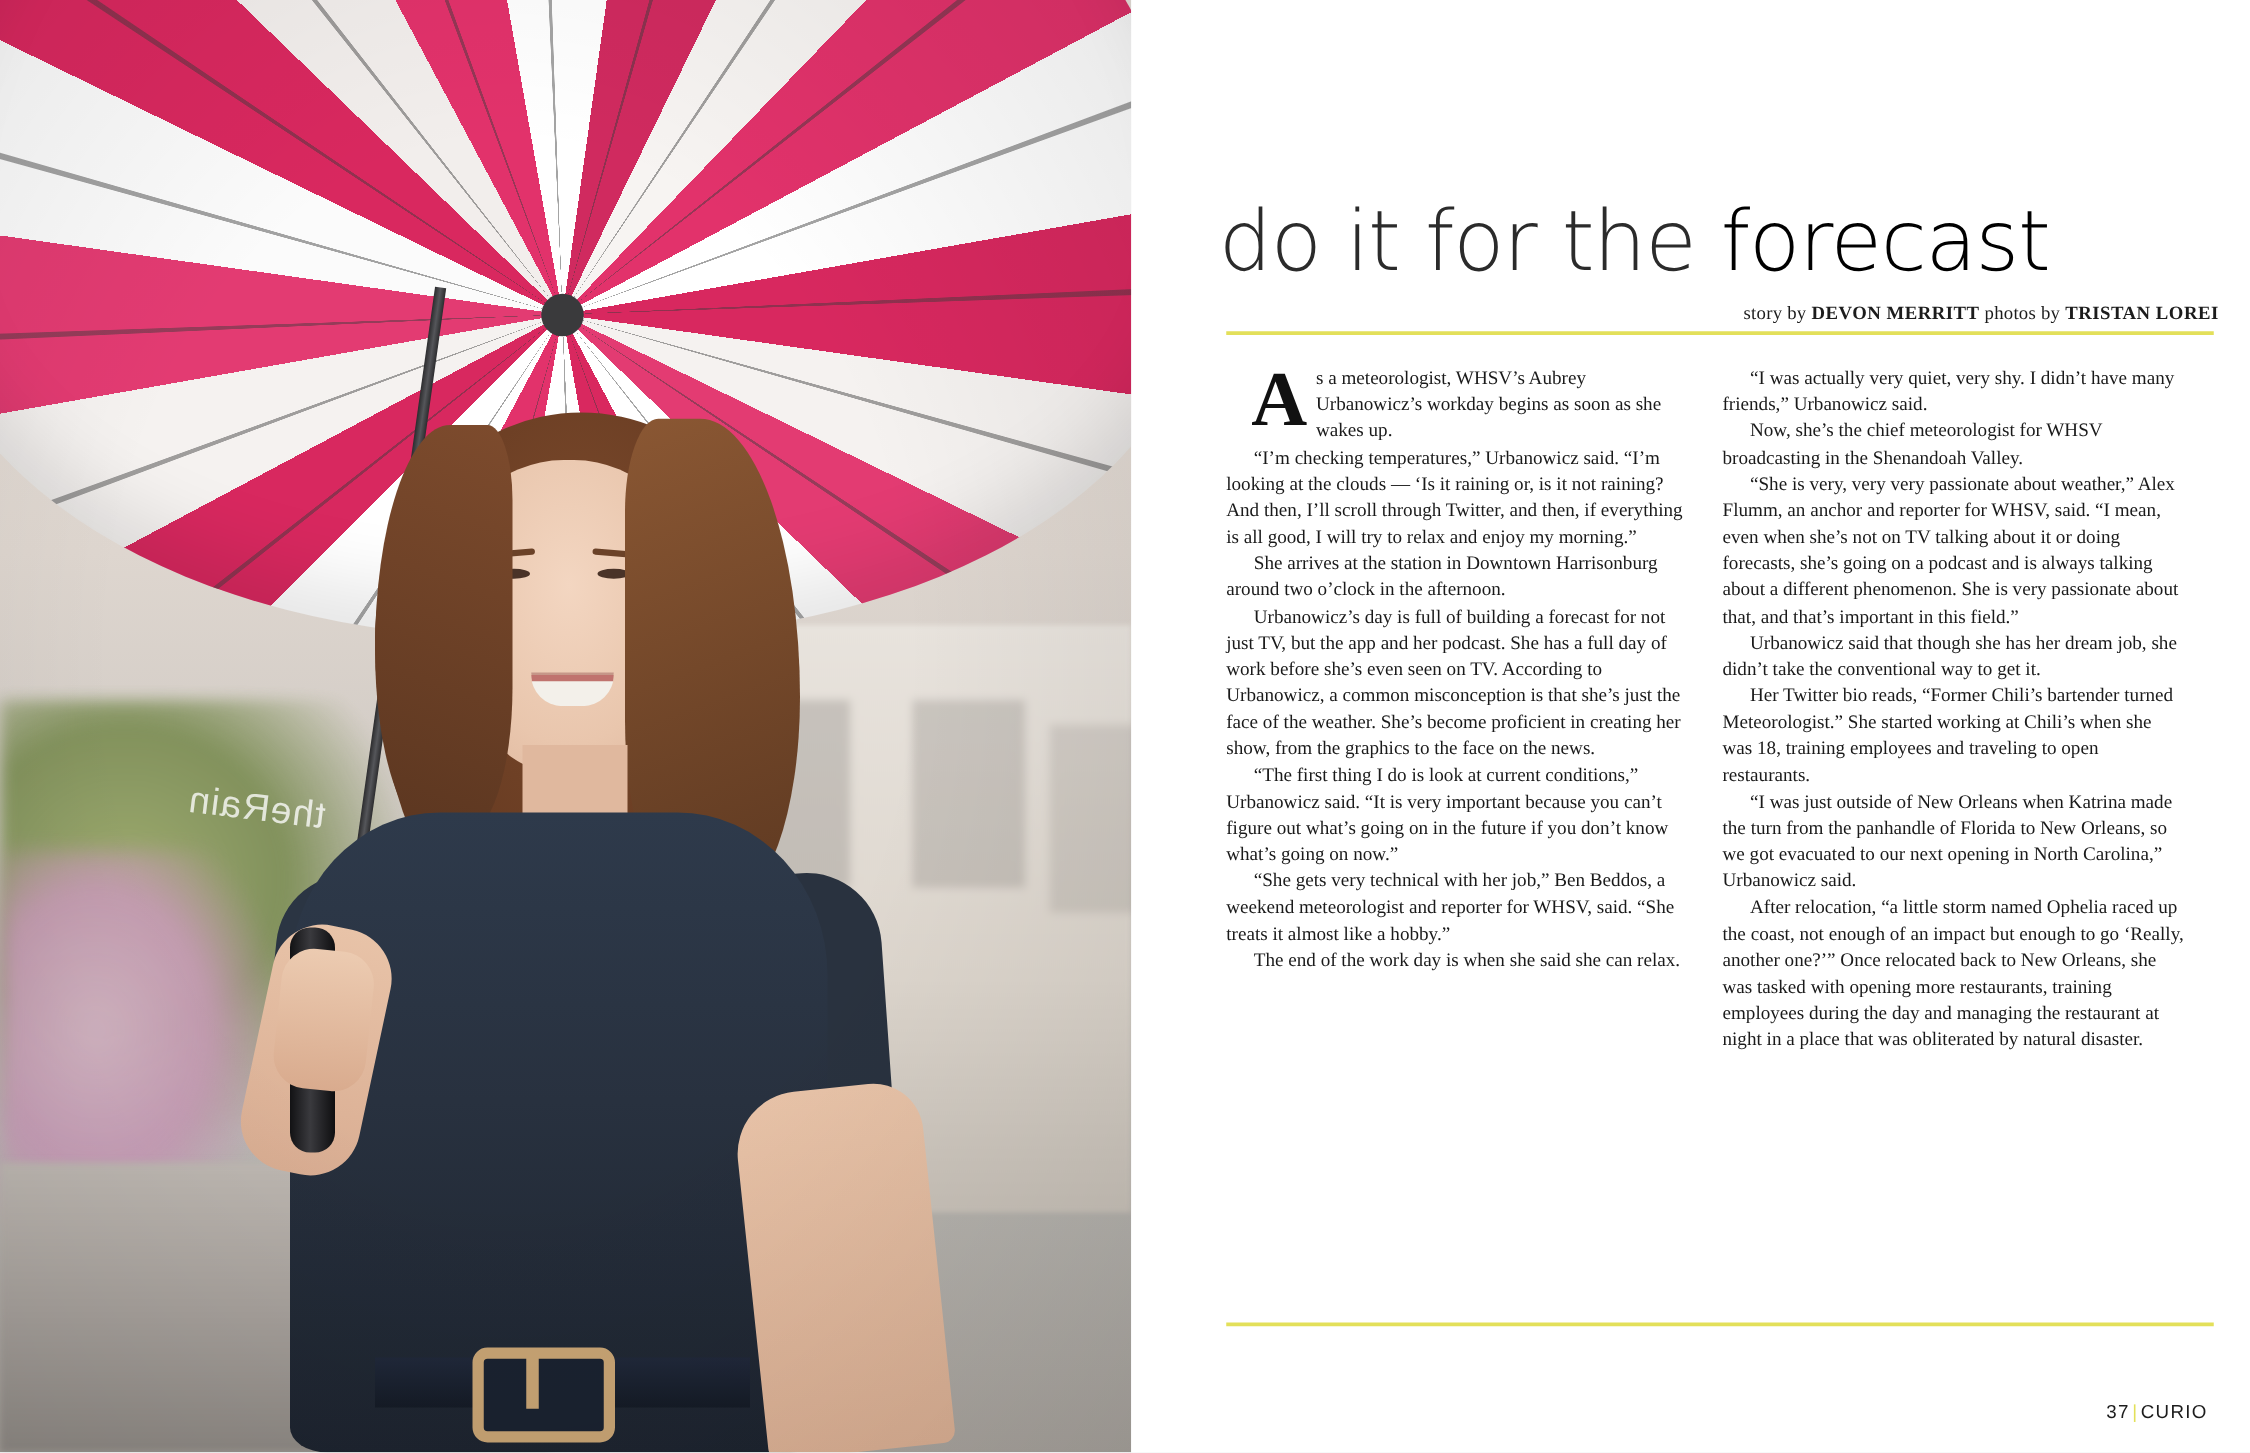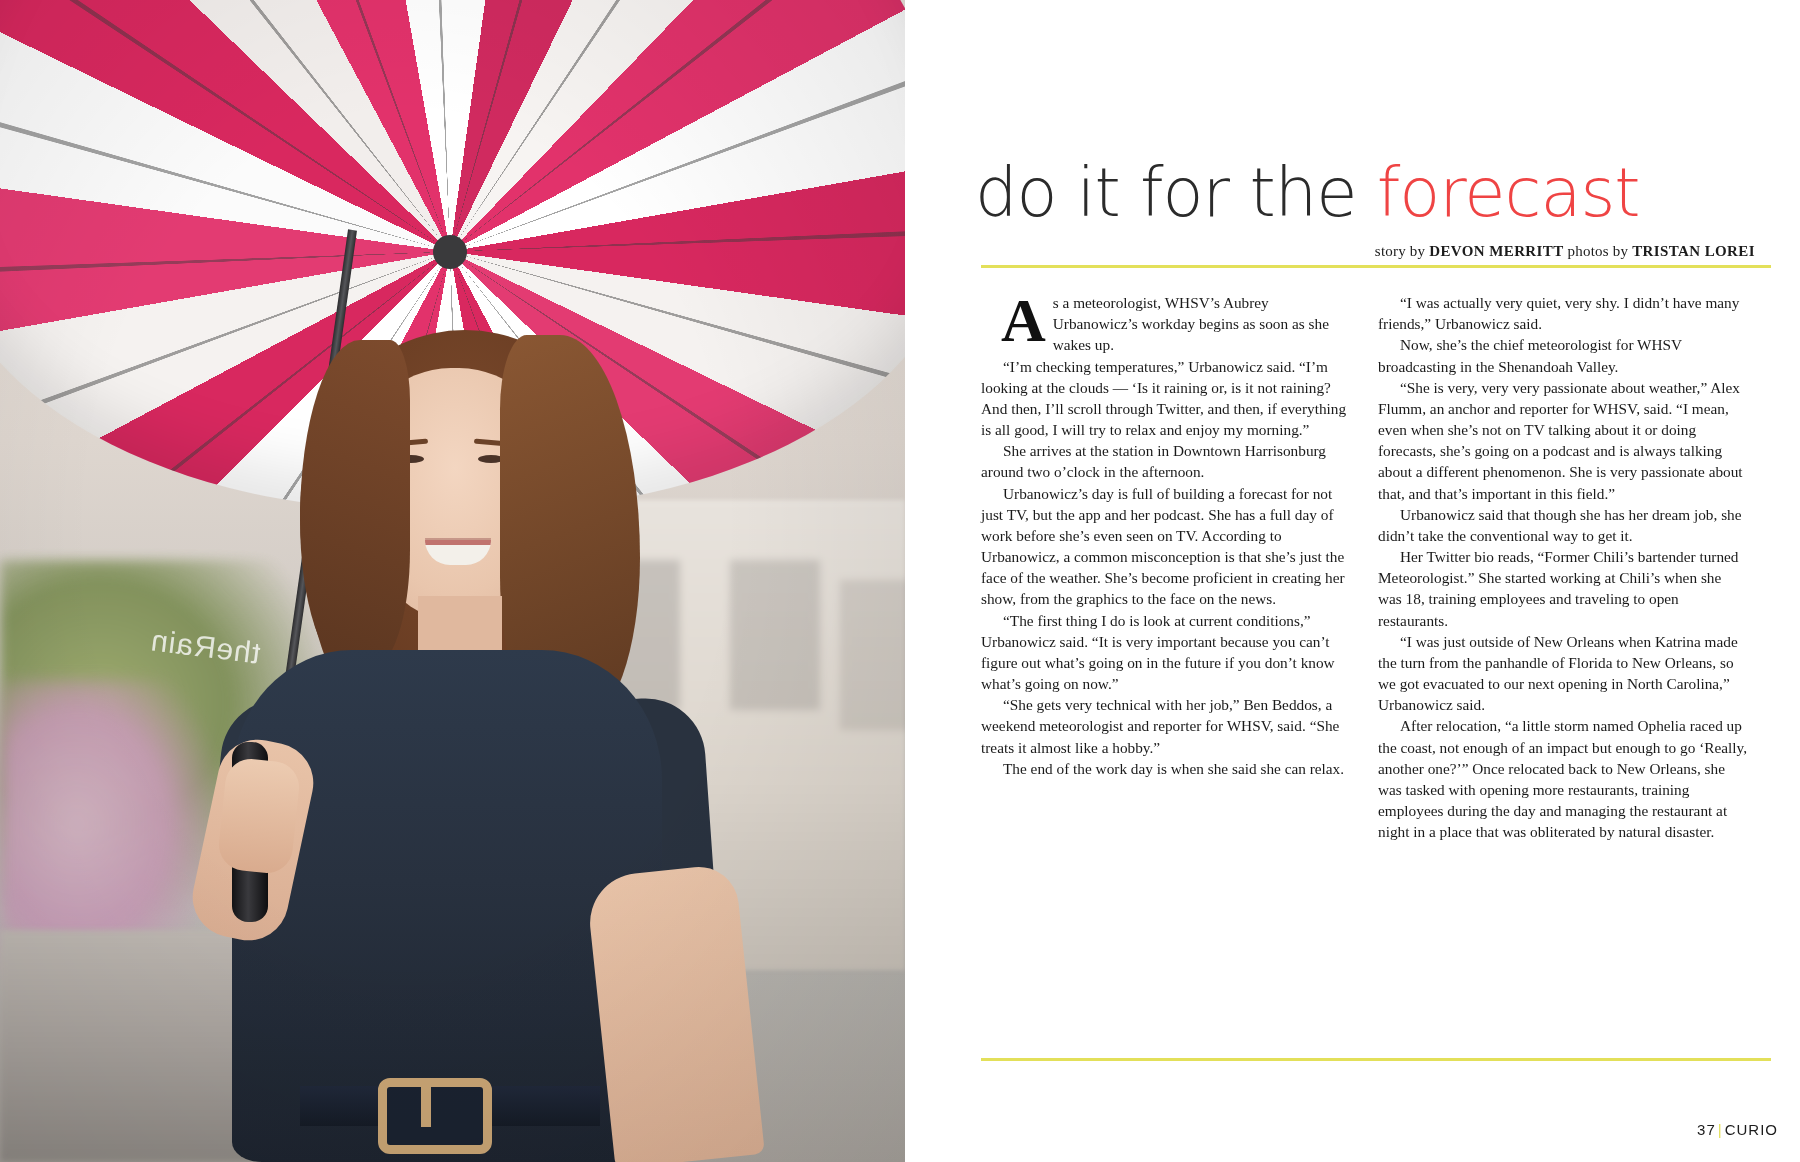--- a/index.html
+++ b/index.html
@@ -262,31 +262,31 @@
     left: 70px; top: 115px;
     width: 790px;
     font-family: "DejaVu Sans", sans-serif;
     font-weight: 300;
     font-size: 67px;
     line-height: 1;
     letter-spacing: -1px;
     color: #2b2b2b;
     white-space: nowrap;
   }
-  .headline .accent { color: #ef4444; }
+  .headline .accent { color: #000000; }
 
   .byline-rule {
     position: absolute;
     left: 76px; top: 265px;
     width: 790px; height: 3px;
     background: #e3e05a;
   }
   .byline {
     position: absolute;
-    left: 60px; top: 243px;
+    left: 80px; top: 243px;
     width: 790px;
     text-align: right;
     font-family: "Liberation Serif", serif;
     font-size: 15px;
     color: #1c1c1c;
     letter-spacing: .2px;
   }
   .byline b { font-weight: 700; letter-spacing: .4px; }
 
   .columns {
@@ -322,21 +322,21 @@
   }
 
   .bottom-rule {
     position: absolute;
     left: 76px; top: 1058px;
     width: 790px; height: 3px;
     background: #e3e05a;
   }
   .folio {
     position: absolute;
-    right: 22px; bottom: 24px;
+    right: 34px; bottom: 24px;
     font-family: "Liberation Sans", sans-serif;
     font-size: 15px;
     letter-spacing: 1px;
     color: #1c1c1c;
   }
   .folio .bar { color: #e3e05a; padding: 0 2px; }
   .gutter {
     position: absolute;
     left: 905px; top: 0; width: 2px; height: 1162px;
     background: rgba(0,0,0,.04);

